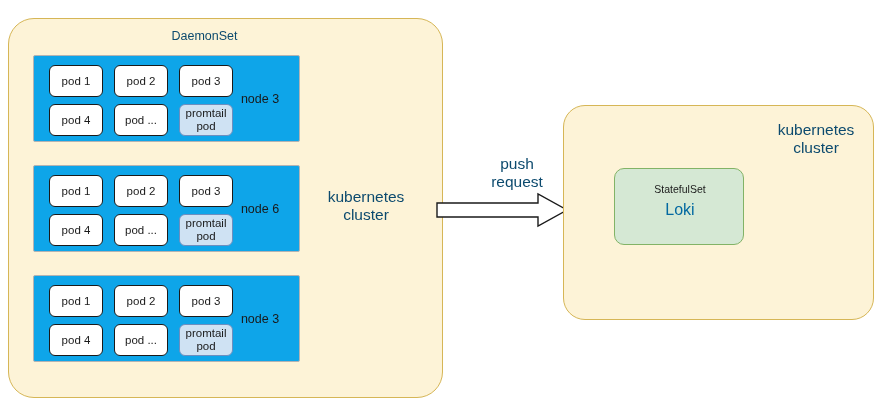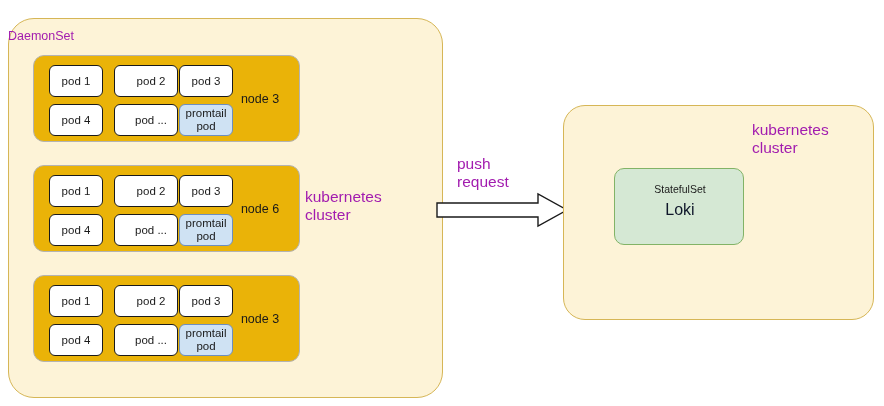--- a/index.html
+++ b/index.html
@@ -26,21 +26,22 @@
   .cluster-box {
     background: #fdf3d7;
     border: 1px solid #d6b656;
     border-radius: 26px;
   }
   #left-cluster  { left: 8px;   top: 18px;  width: 435px; height: 380px; }
   #right-cluster { left: 563px; top: 105px; width: 311px; height: 215px; border-radius: 22px; }
 
   
   .label {
-    color: #a21caf;
+    color: #0c4a6e;
+    text-align: center;
     line-height: 1.18;
     white-space: pre-line;
     user-select: none;
   }
   #daemonset-label {
     left: 8px; top: 29px; width: 393px;
     font-size: 12.5px;
   }
   #left-cluster-label {
     left: 305px; top: 188px; width: 122px;
@@ -51,23 +52,23 @@
     font-size: 15.5px;
   }
   #arrow-label {
     left: 443px; top: 155px; width: 120px;
     font-size: 15.5px;
     margin-left: 14px;
   }
 
   
   .node-box {
-    background: #eab308;
+    background: #0ea5e9;
     border: 1px solid #b3b3b3;
-    border-radius: 11px;
+    border-radius: 2px;
     left: 33px;
     width: 267px;
     height: 87px;
   }
   #node-box-0 { top: 55px; }
   #node-box-1 { top: 165px; }
   #node-box-2 { top: 275px; }
 
   .node-name {
     position: absolute;
@@ -98,21 +99,21 @@
     line-height: 1.12;
     white-space: pre-line;
   }
   .pod.promtail {
     background: #cfe2f3;
     border-color: #6c8ebf;
     text-align: center;
   }
   
   .pod.c0 { left: 15px; }
-  .pod.c1 { left: 80px; padding-left: 10px; }
+  .pod.c1 { left: 80px; }
   .pod.c2 { left: 145px; }
   .pod.r0 { top: 9px; }
   .pod.r1 { top: 48px; }
 
   
   #push-arrow { left: 434px; top: 192px; width: 136px; height: 36px; }
 
   
   #loki-box {
     left: 614px; top: 168px; width: 130px; height: 77px;
@@ -123,21 +124,21 @@
   #statefulset-label {
     left: 0; top: 14px; width: 130px;
     text-align: center;
     font-size: 10.5px;
     color: #1a1a1a;
   }
   #loki-label {
     left: 0; top: 32px; width: 130px;
     text-align: center;
     font-size: 16px;
-    color: #0f172a;
+    color: #0369a1;
   }
 </style>
 </head>
 <body>
 
 <div id="canvas">
 
   <div class="abs cluster-box" id="left-cluster"></div>
 
   <div class="abs label" id="daemonset-label">DaemonSet</div>

